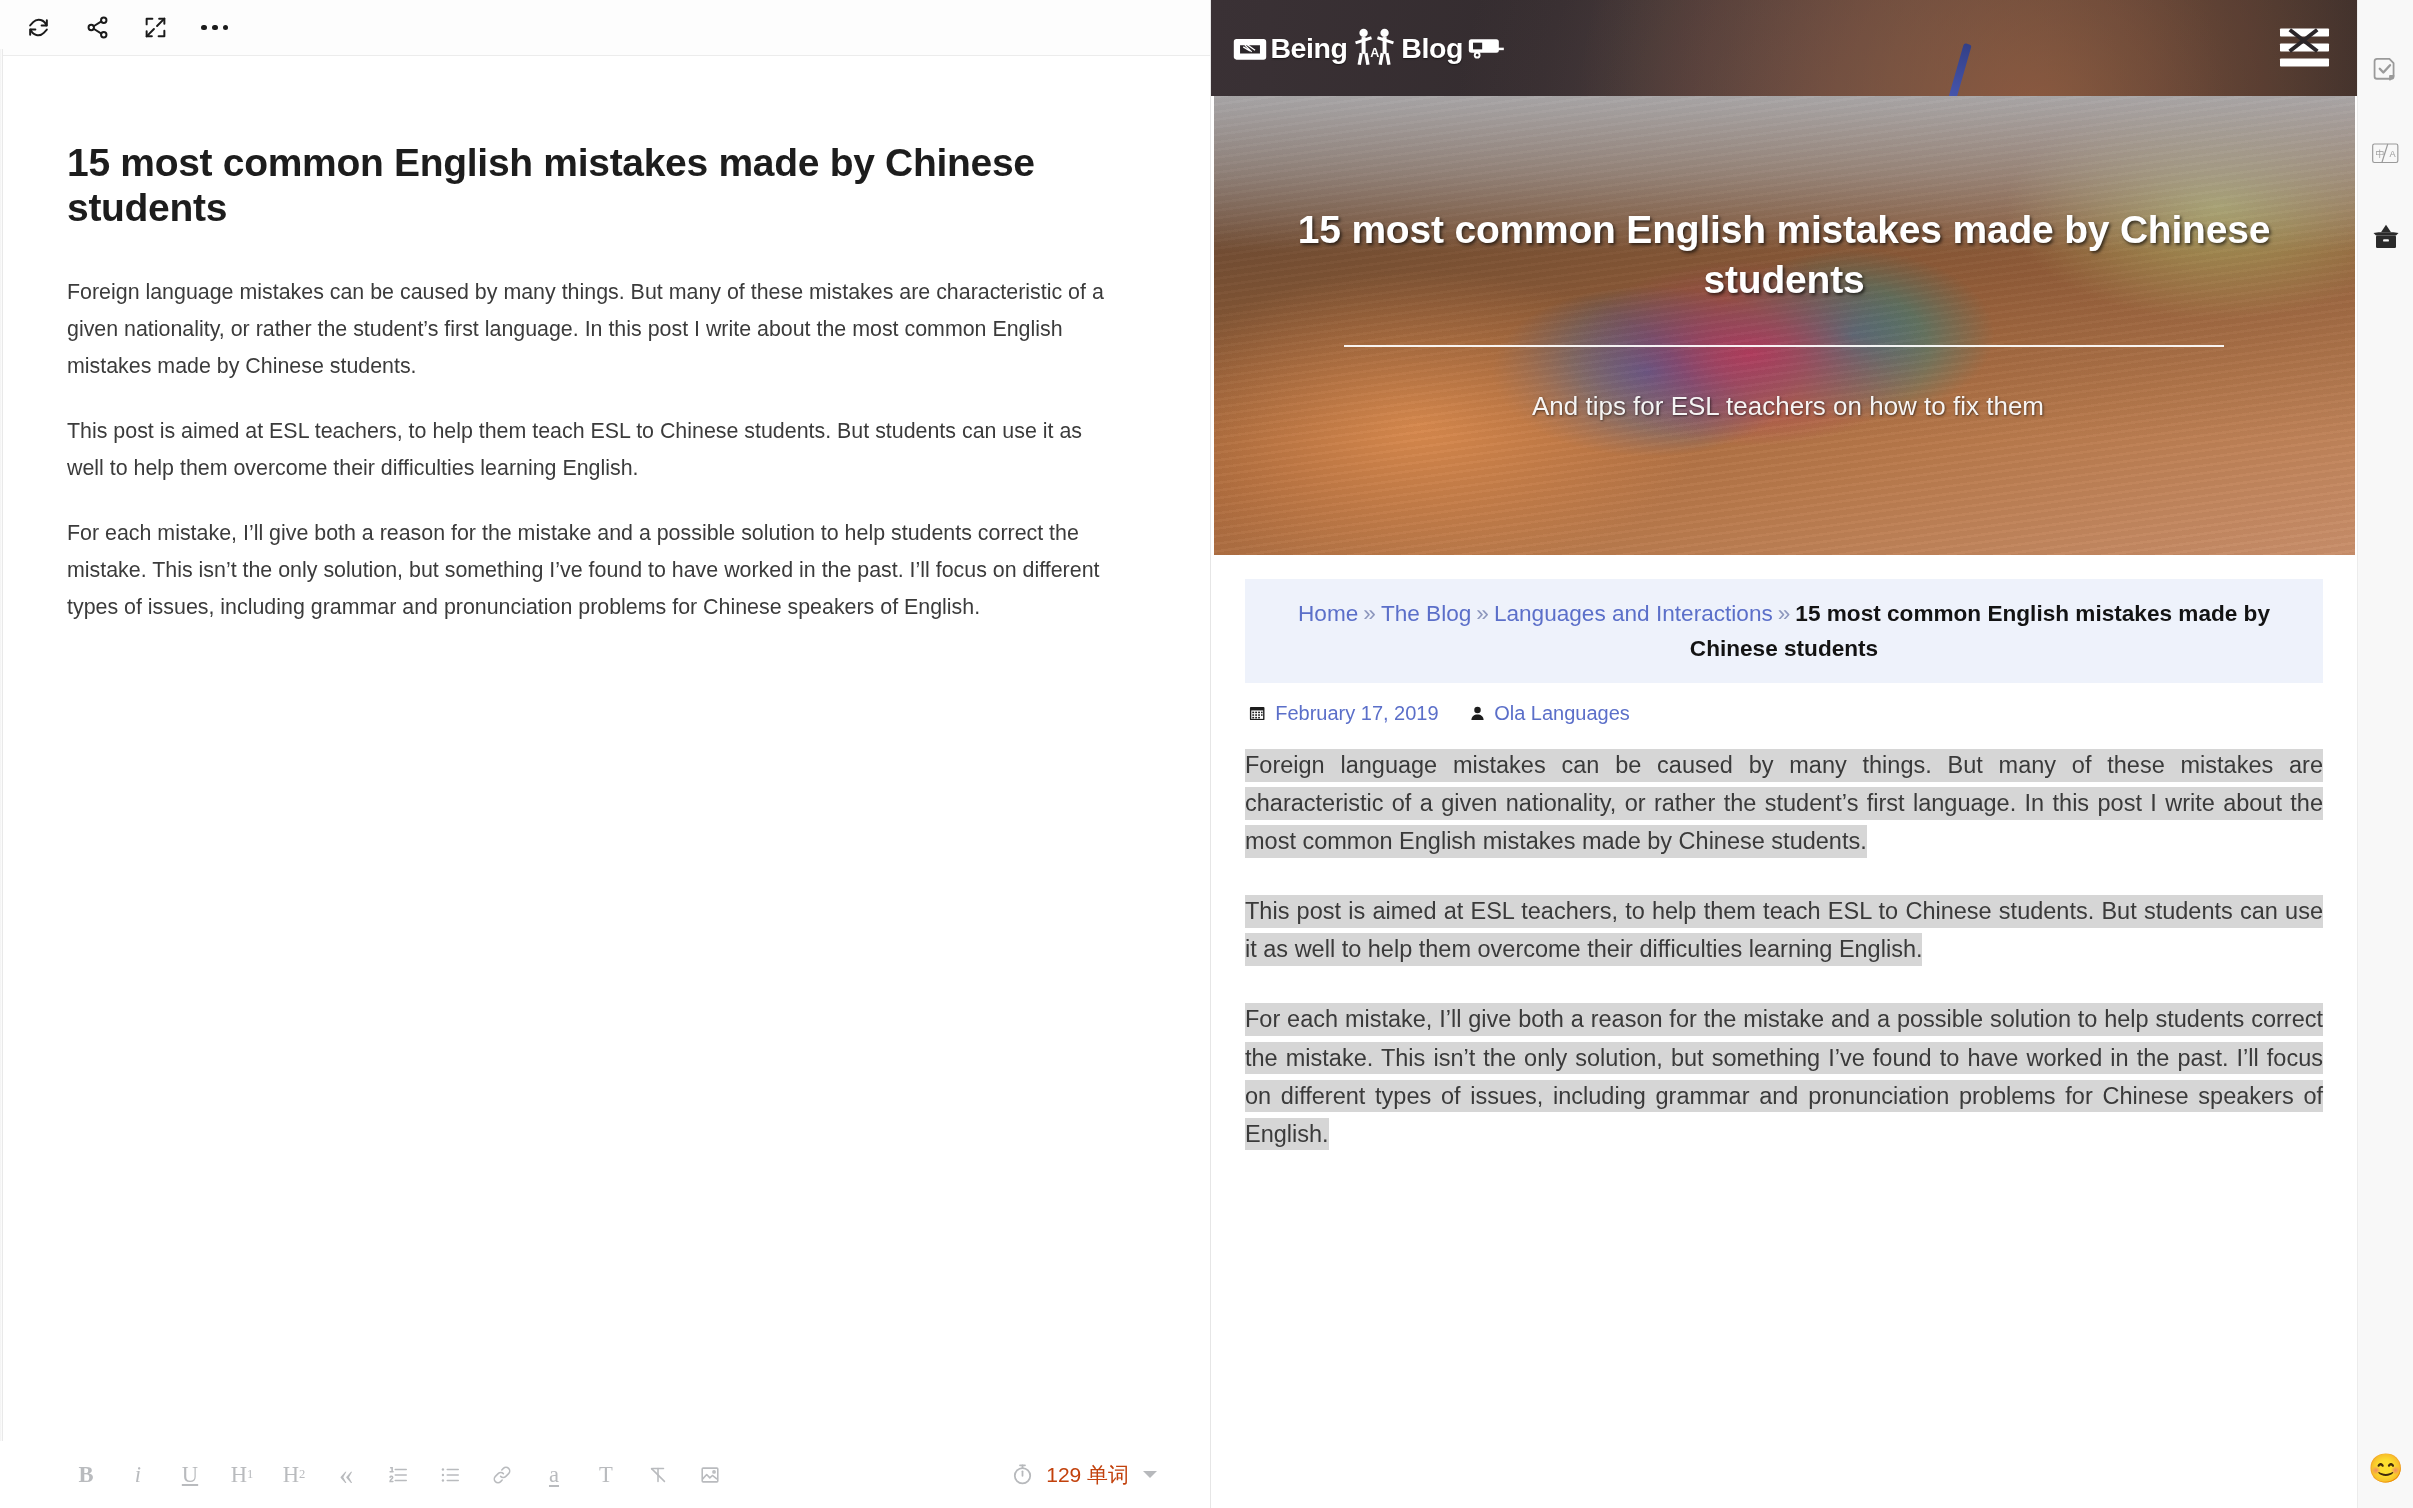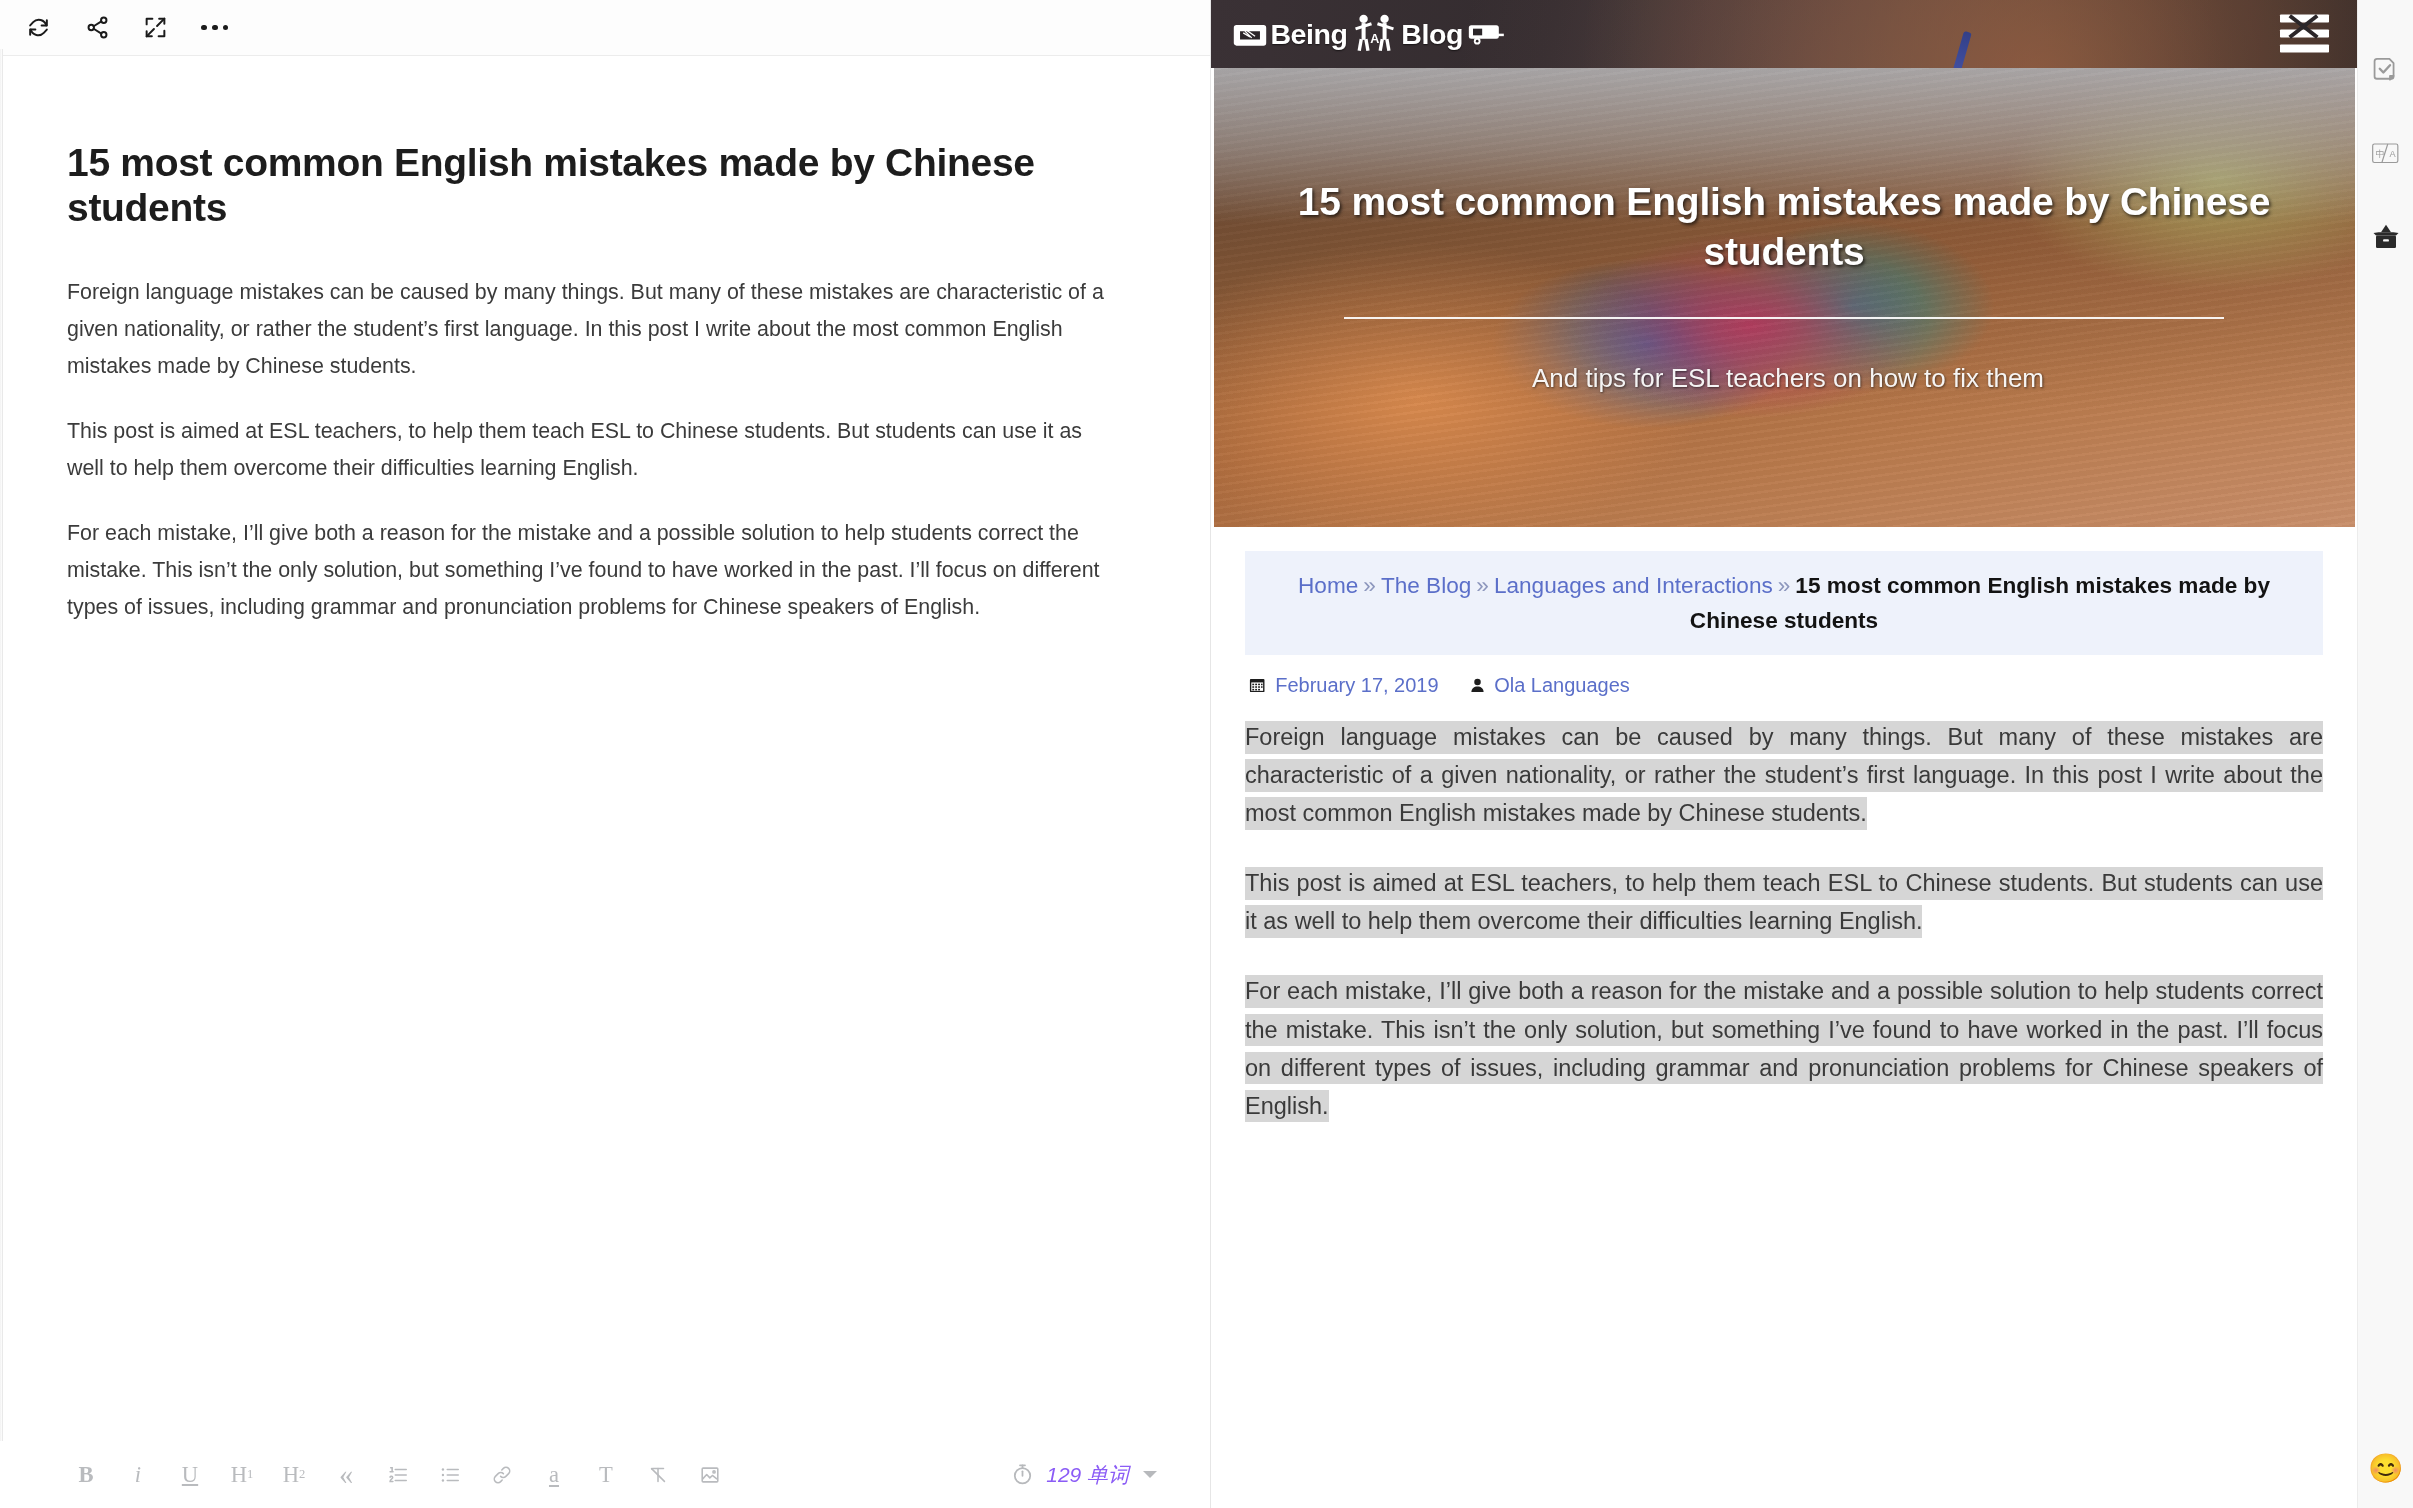--- a/index.html
+++ b/index.html
@@ -115,43 +115,42 @@
   #wordcount-wrap {
     margin-left: auto;
     display: flex;
     align-items: center;
     gap: 11.7px;
     padding-right: 25px;
   }
   #wordcount-icon { color:#b7b9bc; display:flex; }
   #wordcount-text {
     font-size: 21px;
-    color: #8b5cf6;
-    font-style: italic;
+    color: #c2410c;
   }
   #wordcount-caret {
     width: 0; height: 0;
     border-left: 7.5px solid transparent;
     border-right: 7.5px solid transparent;
     border-top: 7.5px solid #b7b9bc;
     margin-left: 1.7px;
   }
 
   
   #web-pane {
     position: relative;
     width: 1146px;
     height: 1508px;
     background: #ffffff;
     overflow: hidden;
   }
   
   #site-header {
     position: relative;
-    height: 68px;
+    height: 96px;
     background: #2b2629;
     overflow: hidden;
   }
   #site-header-photo {
     position: absolute; inset: 0;
     background:
       radial-gradient(circle at 72% 120%, rgba(200,120,70,.55), rgba(0,0,0,0) 55%),
       radial-gradient(circle at 55% 140%, rgba(90,70,70,.8), rgba(0,0,0,0) 60%),
       linear-gradient(100deg,#3b3236 0%,#352d30 30%,#463a38 60%,#2e2729 100%);
     opacity: .96;

